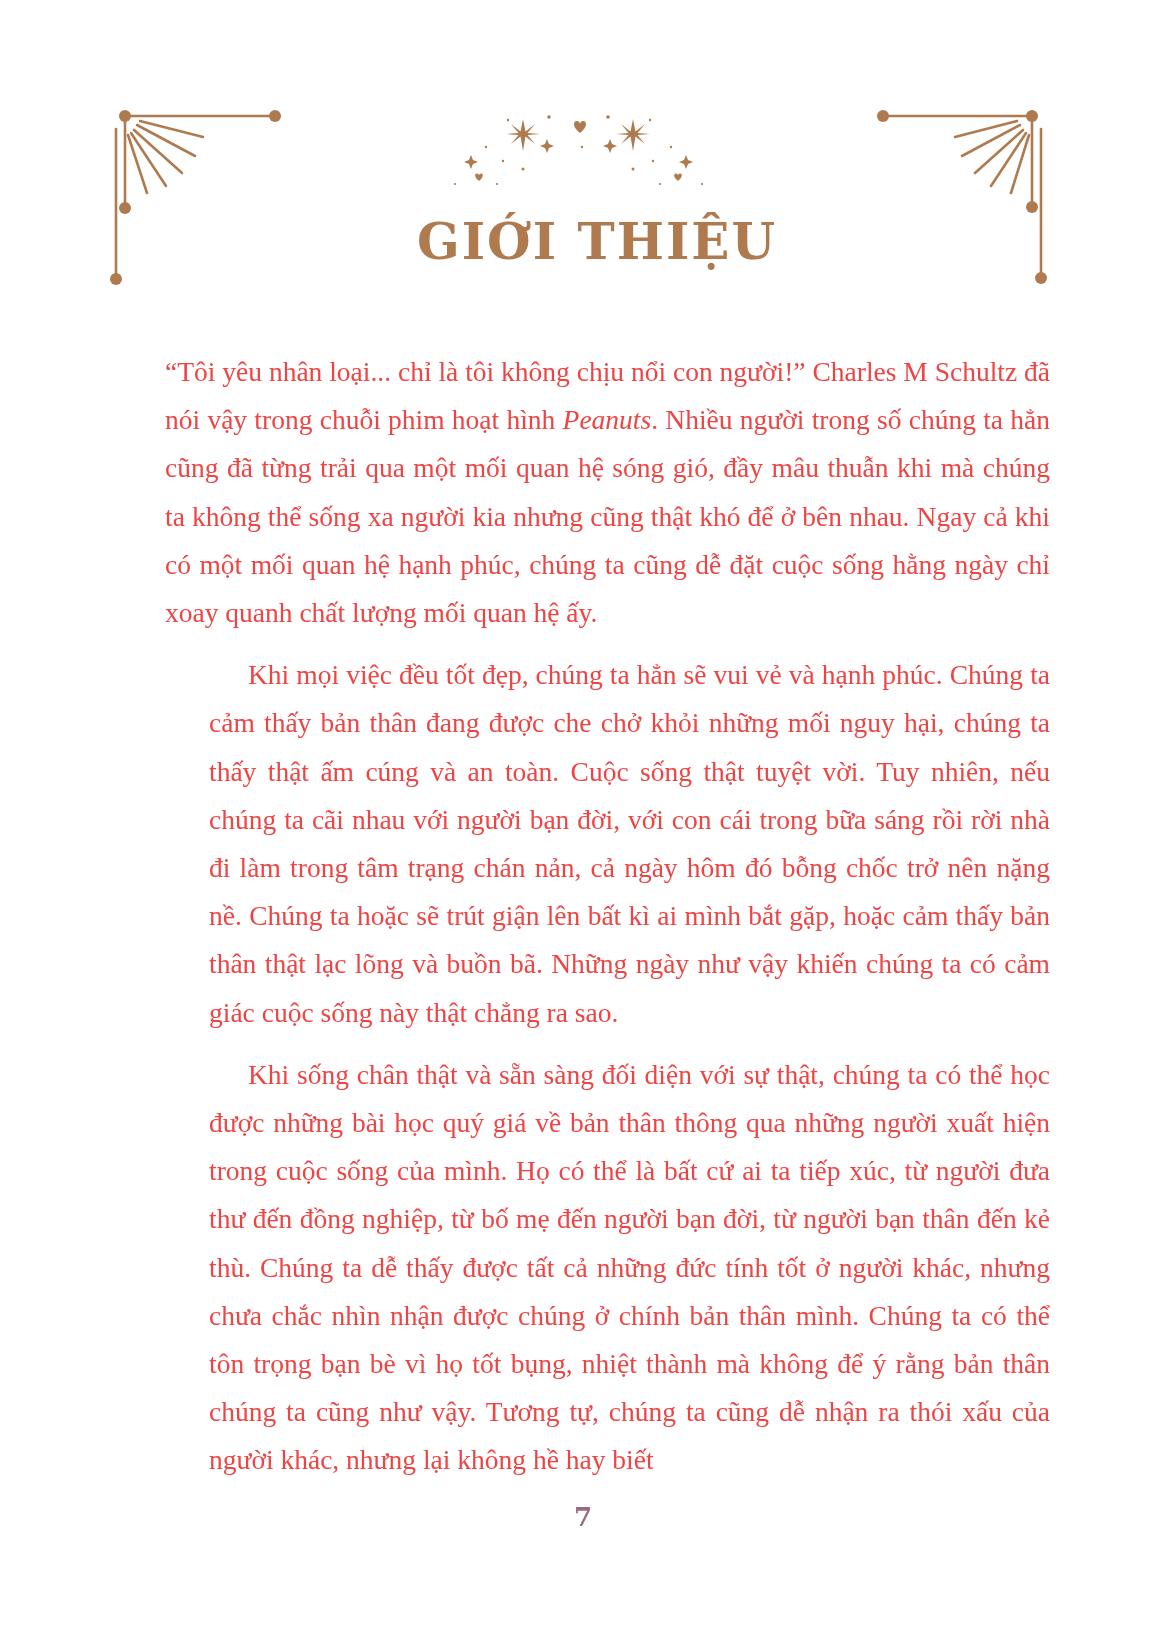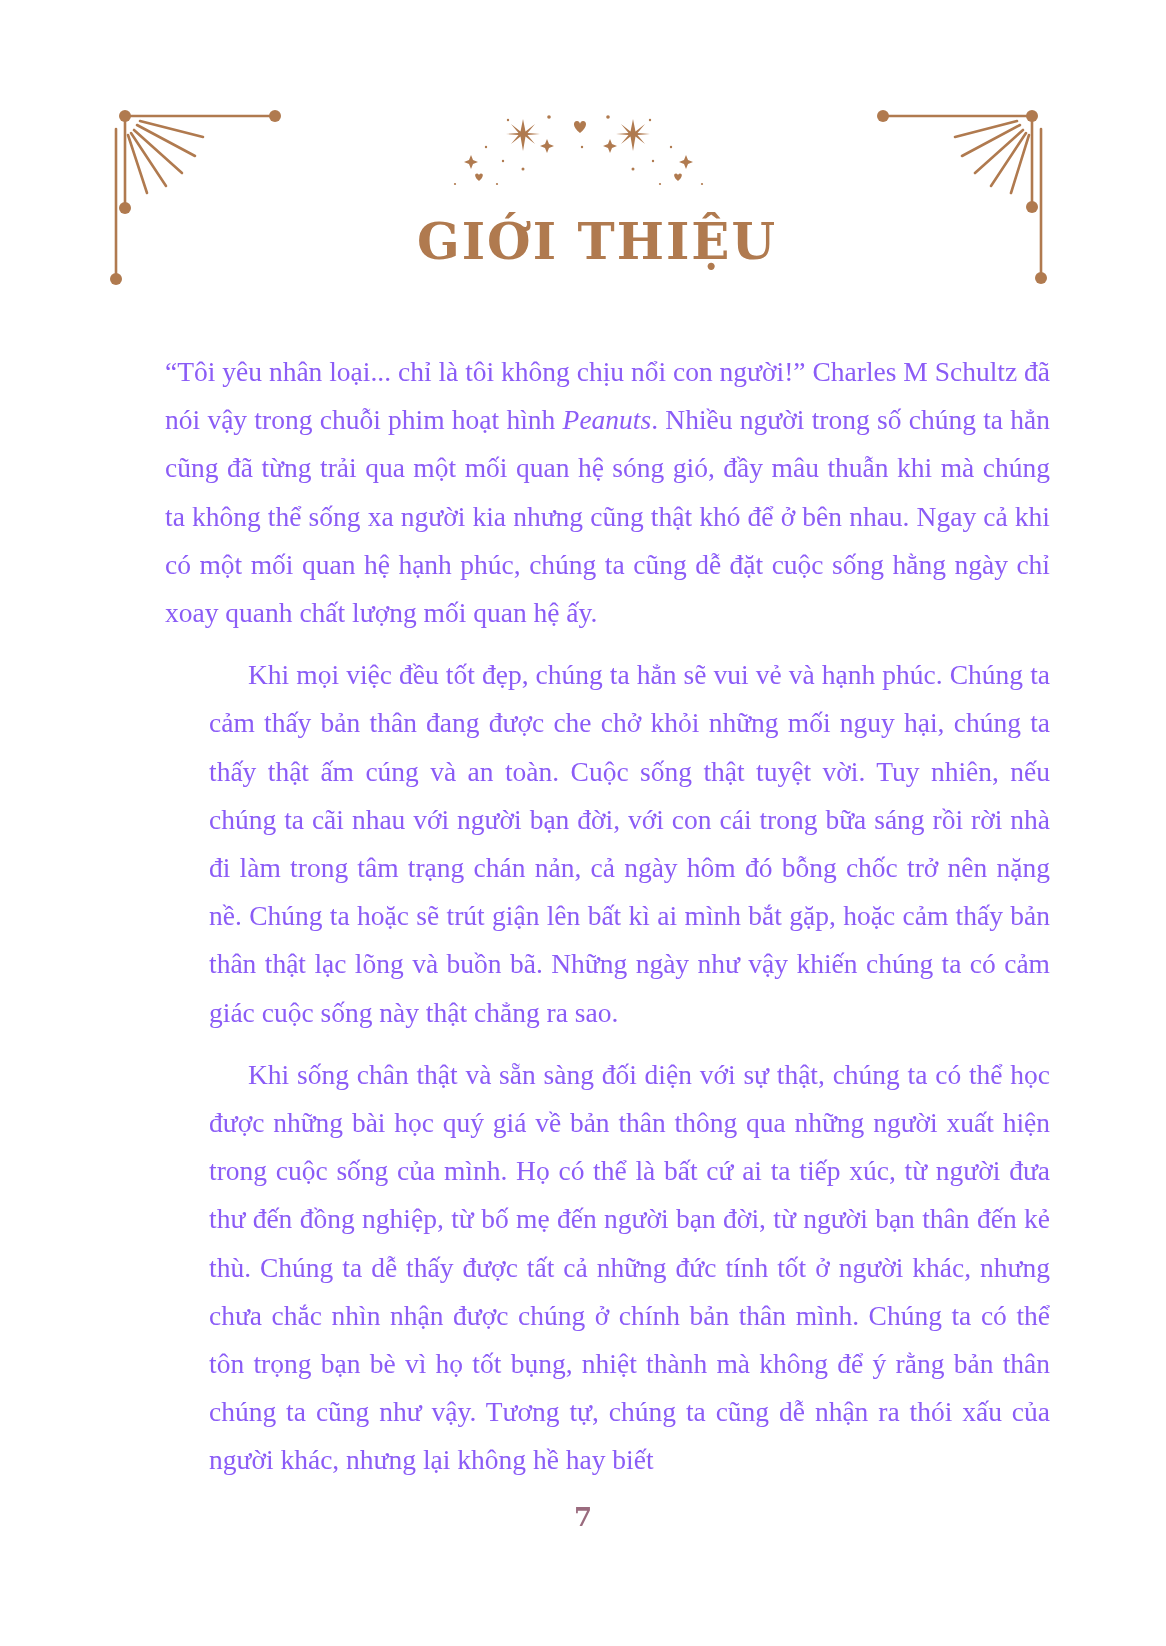--- a/index.html
+++ b/index.html
@@ -15,21 +15,21 @@
     letter-spacing: 2px;
     color: #B07A4F;
     margin: 14px;
     line-height: 64px;
   }
   .body-text {
     position: absolute; left: 165px; top: 348px; width: 885px;
     font-family: "Liberation Serif", "DejaVu Serif", serif;
     font-size: 27.5px;
     line-height: 48.2px;
-    color: #8b5cf6;
+    color: #ef4444;
     text-align: justify;
   }
   .body-text p { margin: 0; }
   .body-text p.indent { text-indent: 39px; margin-top: 14px; margin-left: 44px; }
   .body-text em { font-style: italic; }
   .page-number {
     position: absolute; left: 0; width: 1166px; top: 1502px;
     text-align: center;
     font-family: "DejaVu Serif", "Liberation Serif", serif;
     font-weight: bold;

